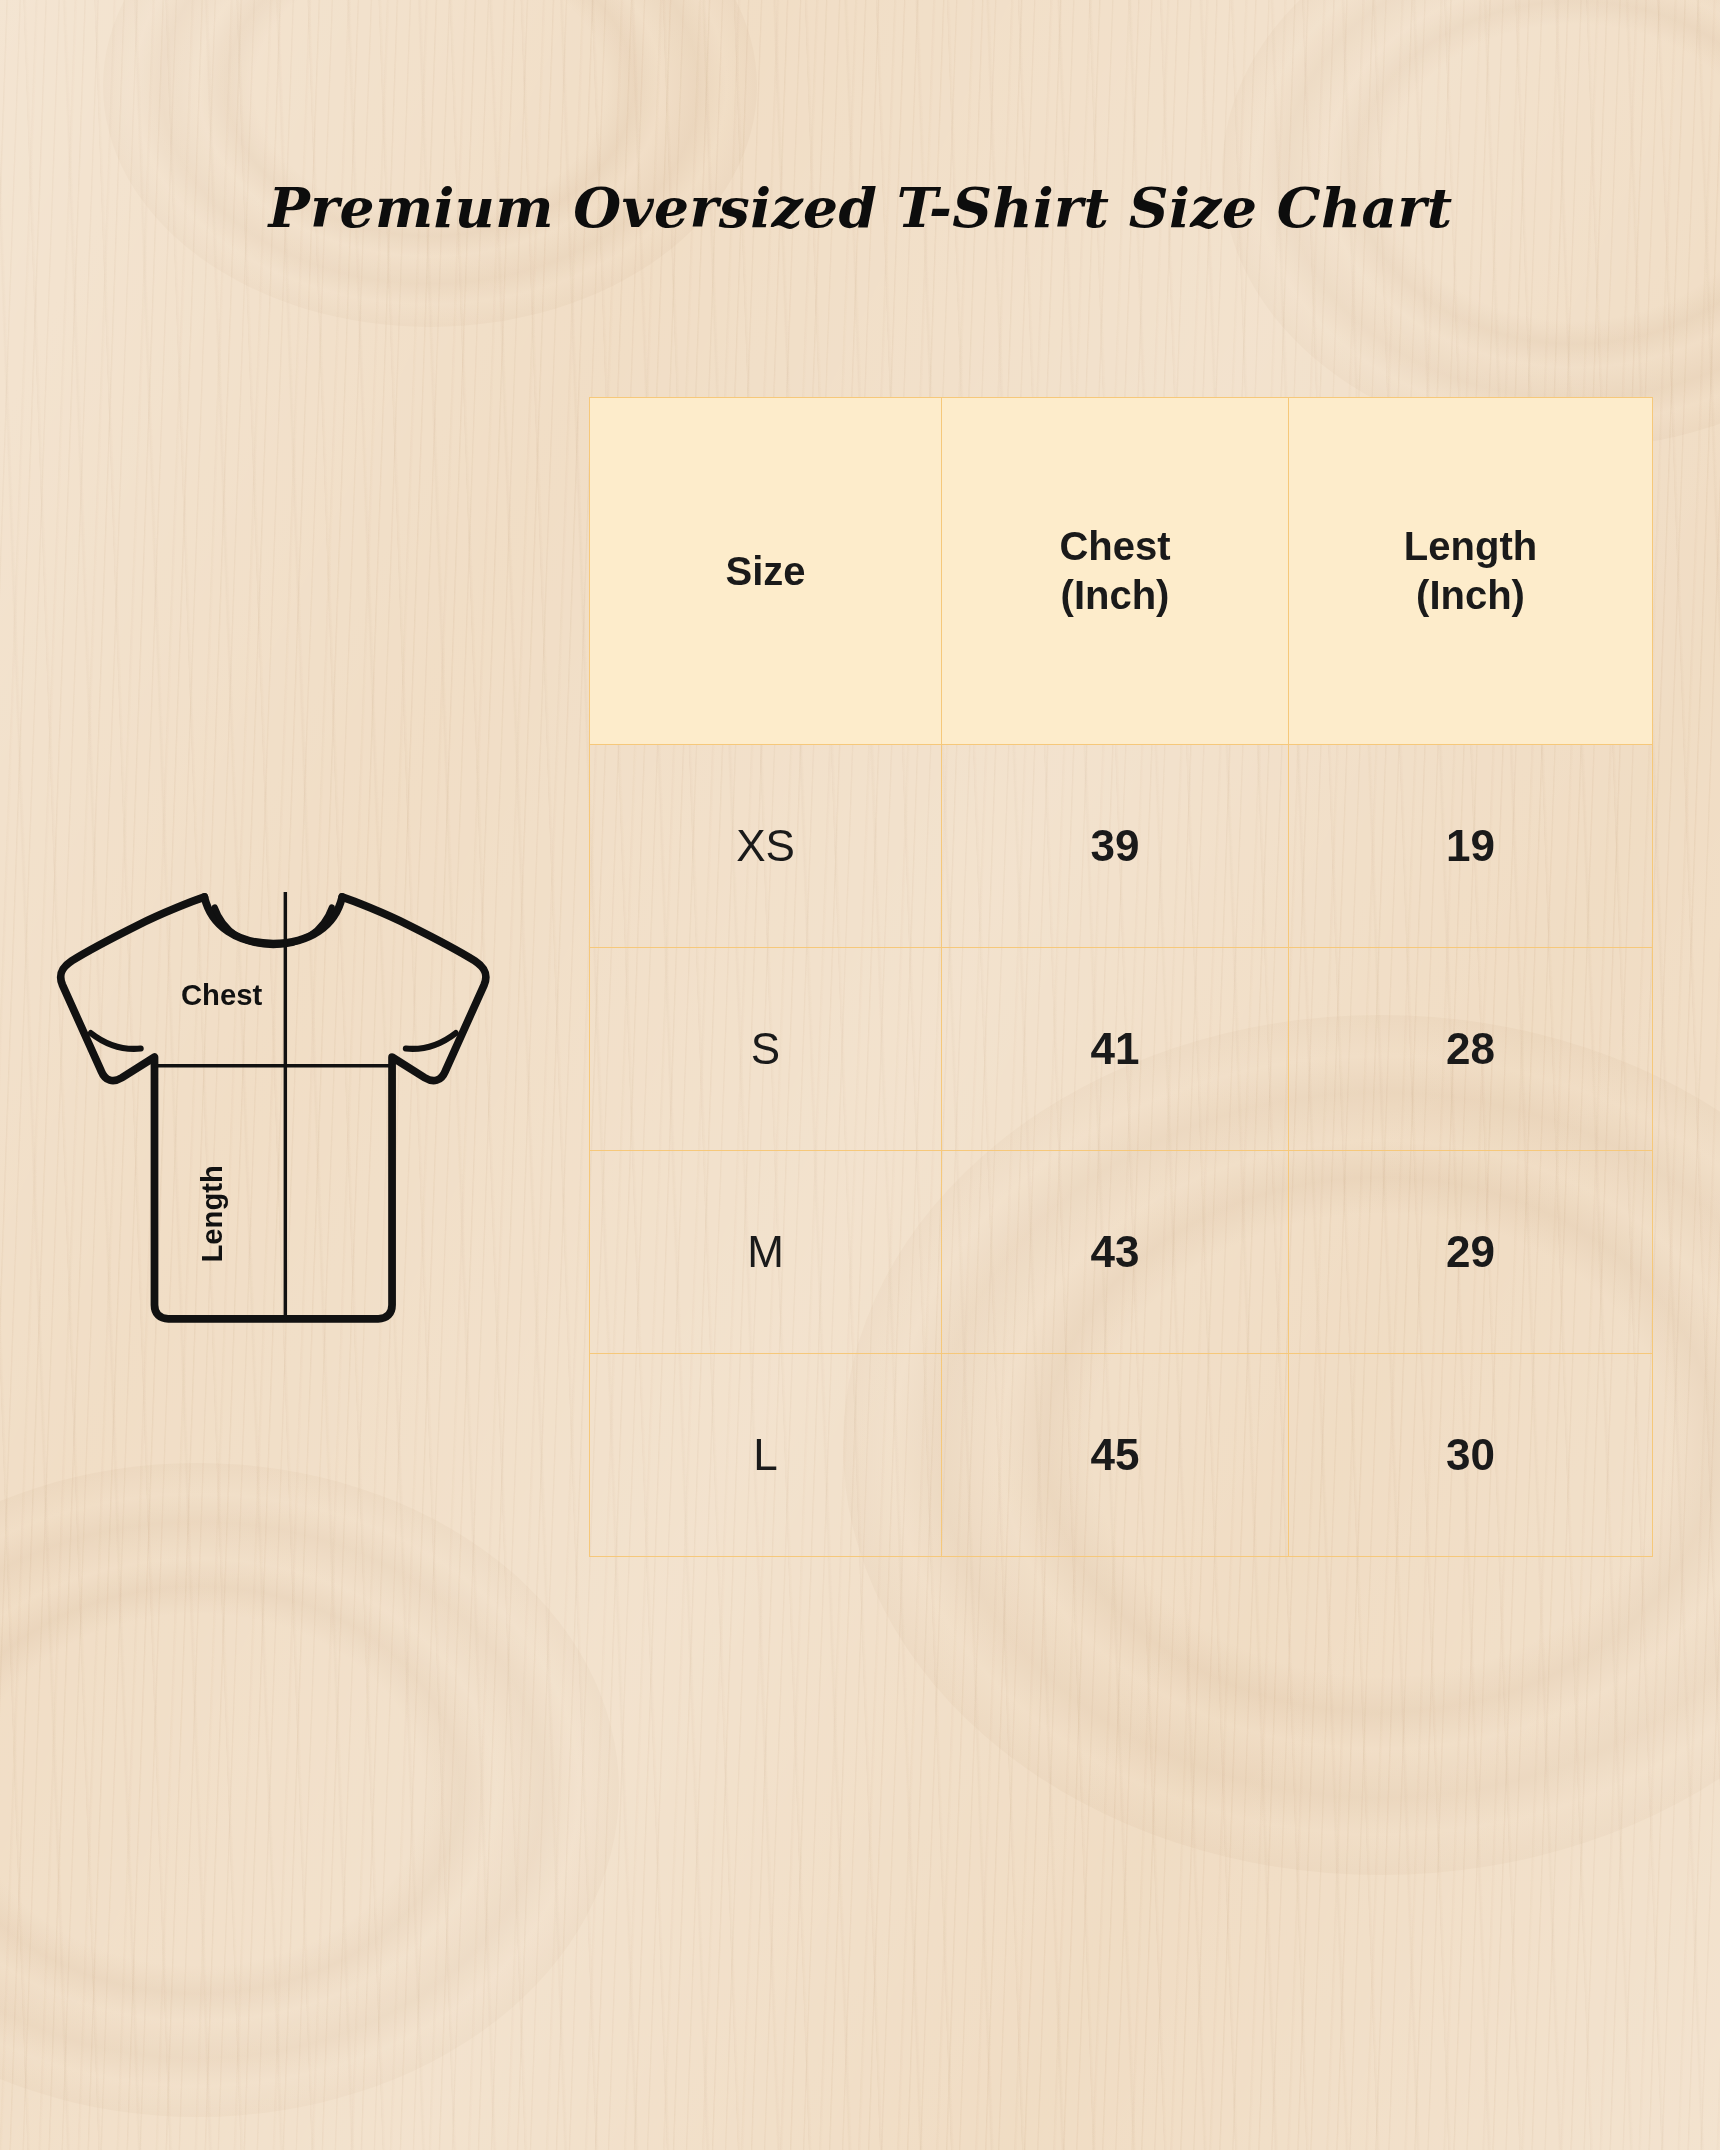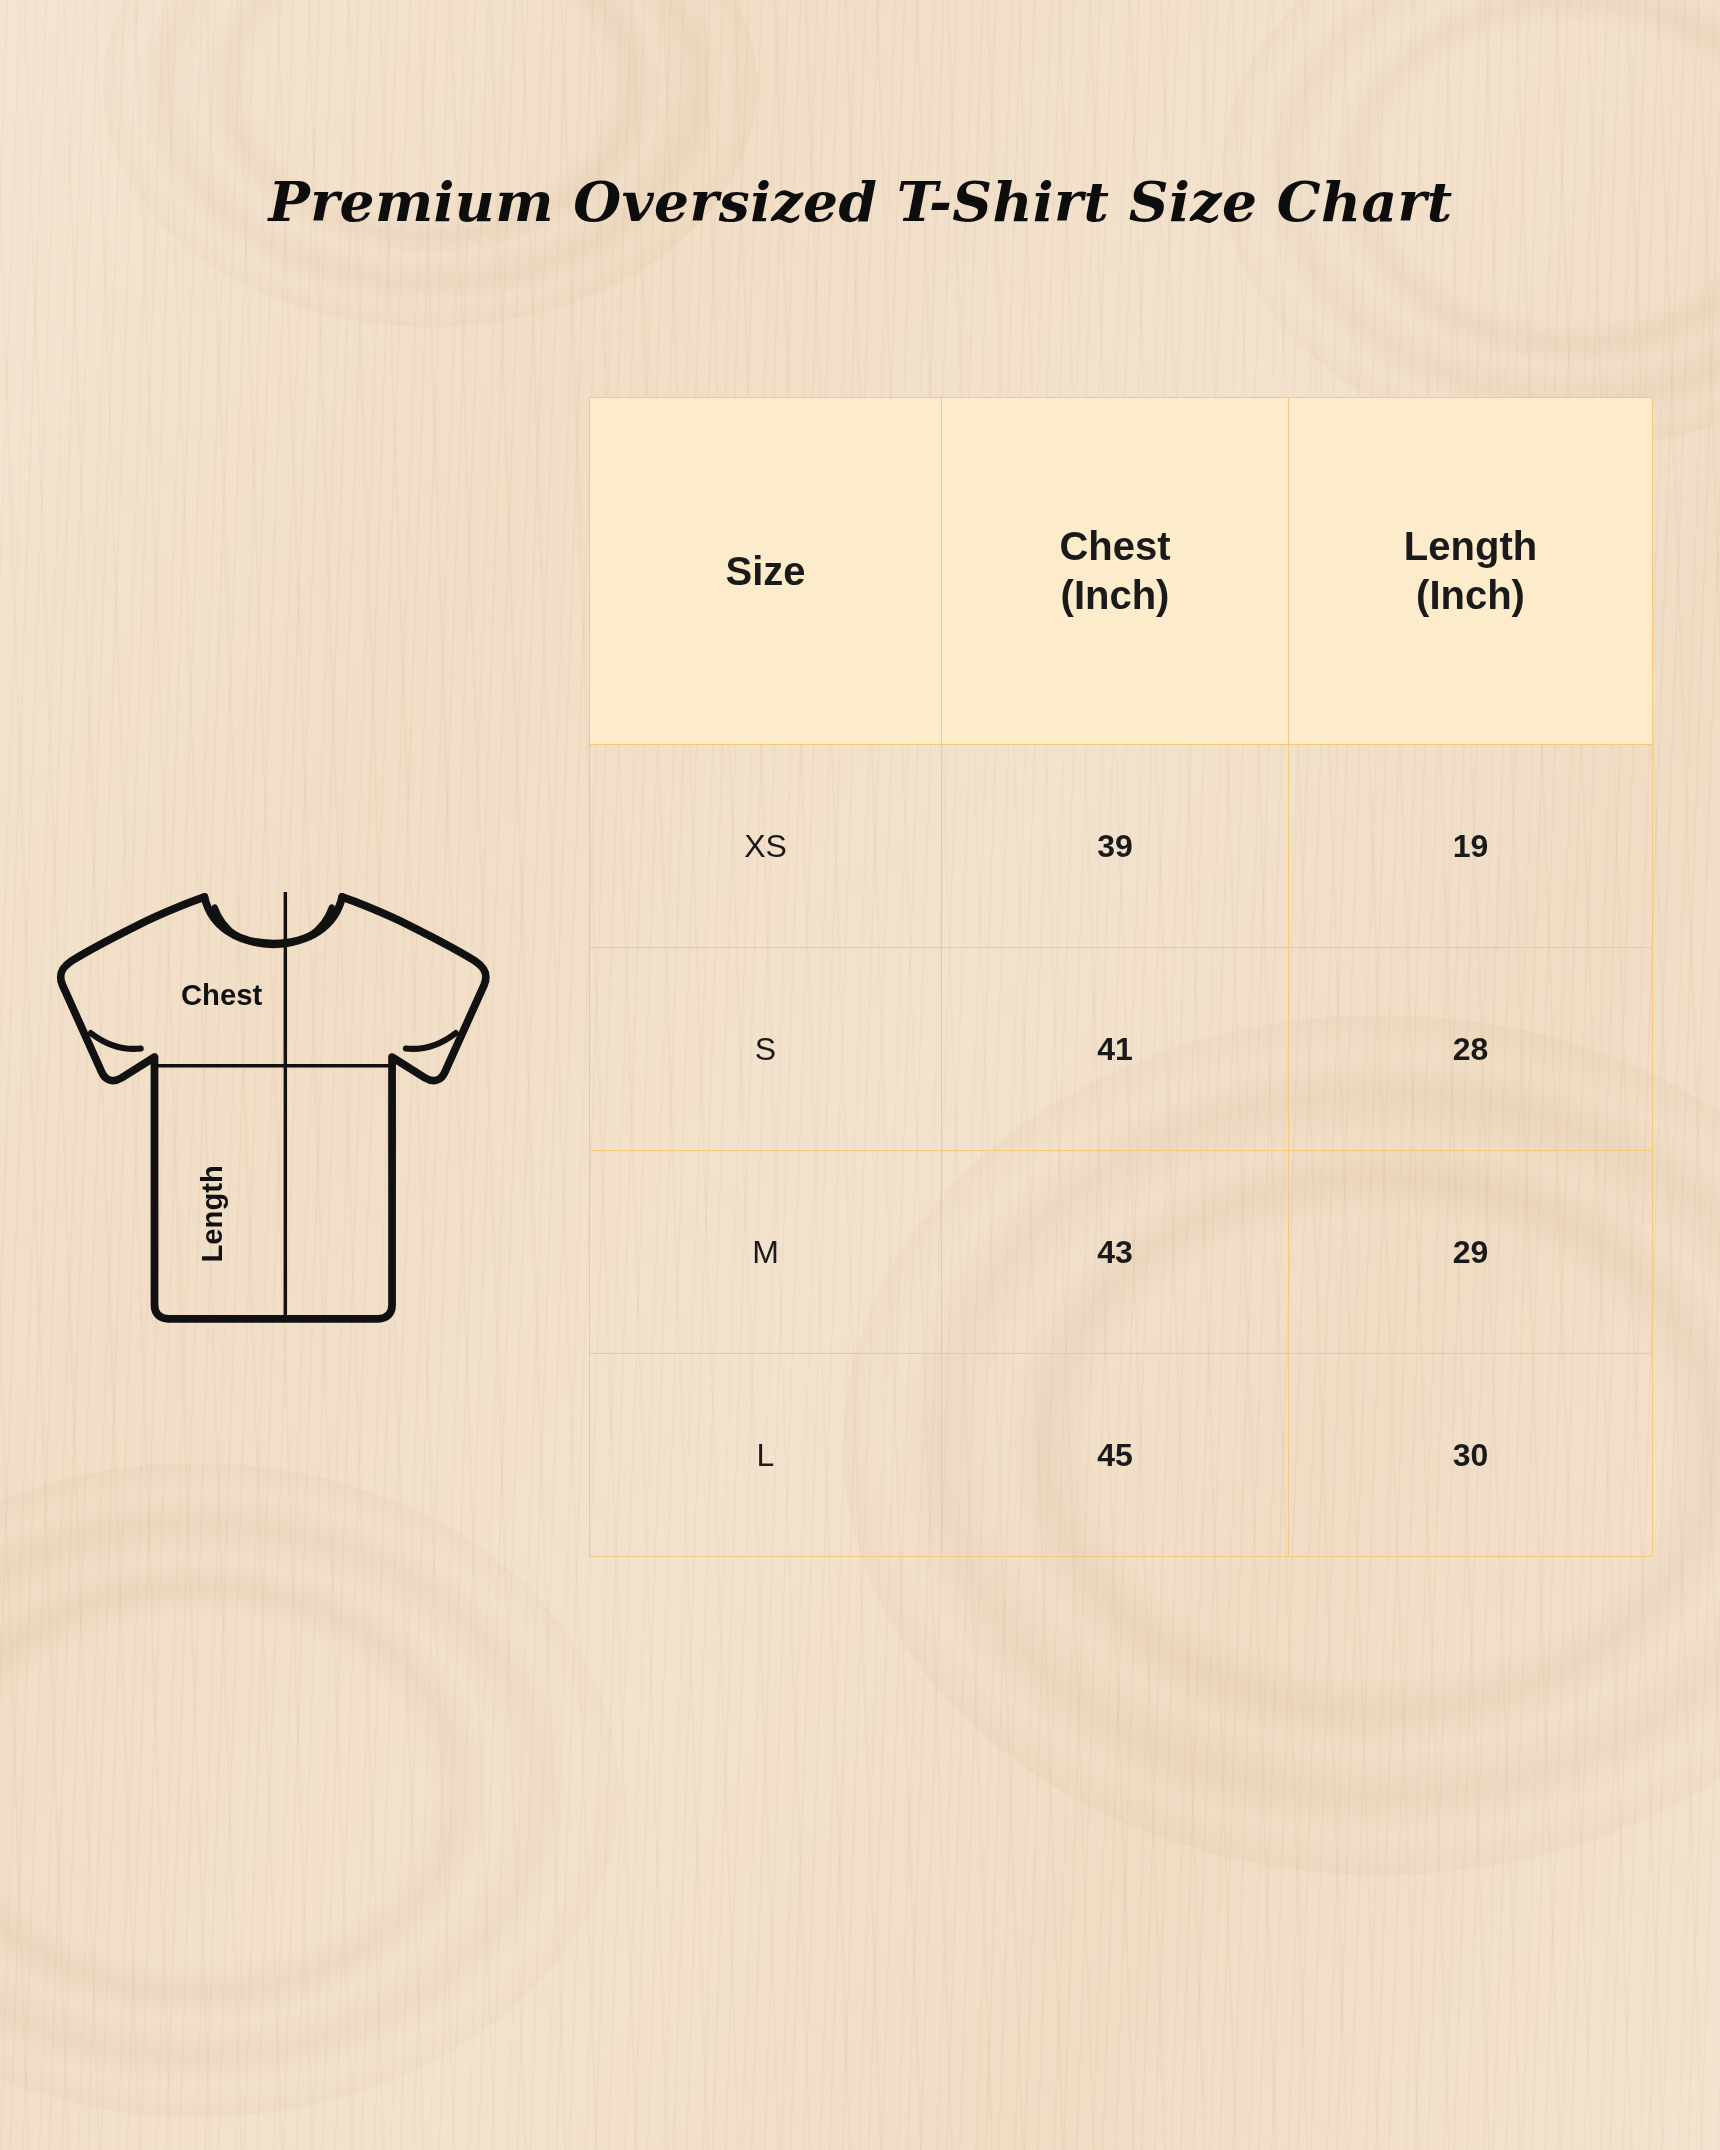--- a/index.html
+++ b/index.html
@@ -94,21 +94,21 @@
       rgba(255,255,255,0.18) 52%,
       rgba(255,255,255,0.02) 74%,
       rgba(255,255,255,0.20) 100%);
     pointer-events: none;
   }
 
   
   #title {
     position: absolute;
     left: 0; right: 0;
-    top: 169px;
+    top: 175px;
     text-align: center;
     font-family: "DejaVu Serif", serif;
     font-weight: bold;
     font-style: italic;
     font-size: 55px;
     letter-spacing: 0.4px;
     color: #0d0d0d;
     white-space: nowrap;
   }
 
@@ -145,21 +145,21 @@
   #size-table thead th {
     background: #fdeccb;
     height: 346px;
     font-size: 40px;
     font-weight: bold;
     line-height: 1.22;
     padding: 0 8.6px;
   }
   #size-table tbody td {
     height: 200px;
-    font-size: 32px;
+    font-size: 44px;
     font-weight: bold;
     background: transparent;
   }
   #size-table tbody td.size-cell {
     font-weight: normal;
   }
   .hdr-line { display: block; }
 </style>
 </head>
 <body>

